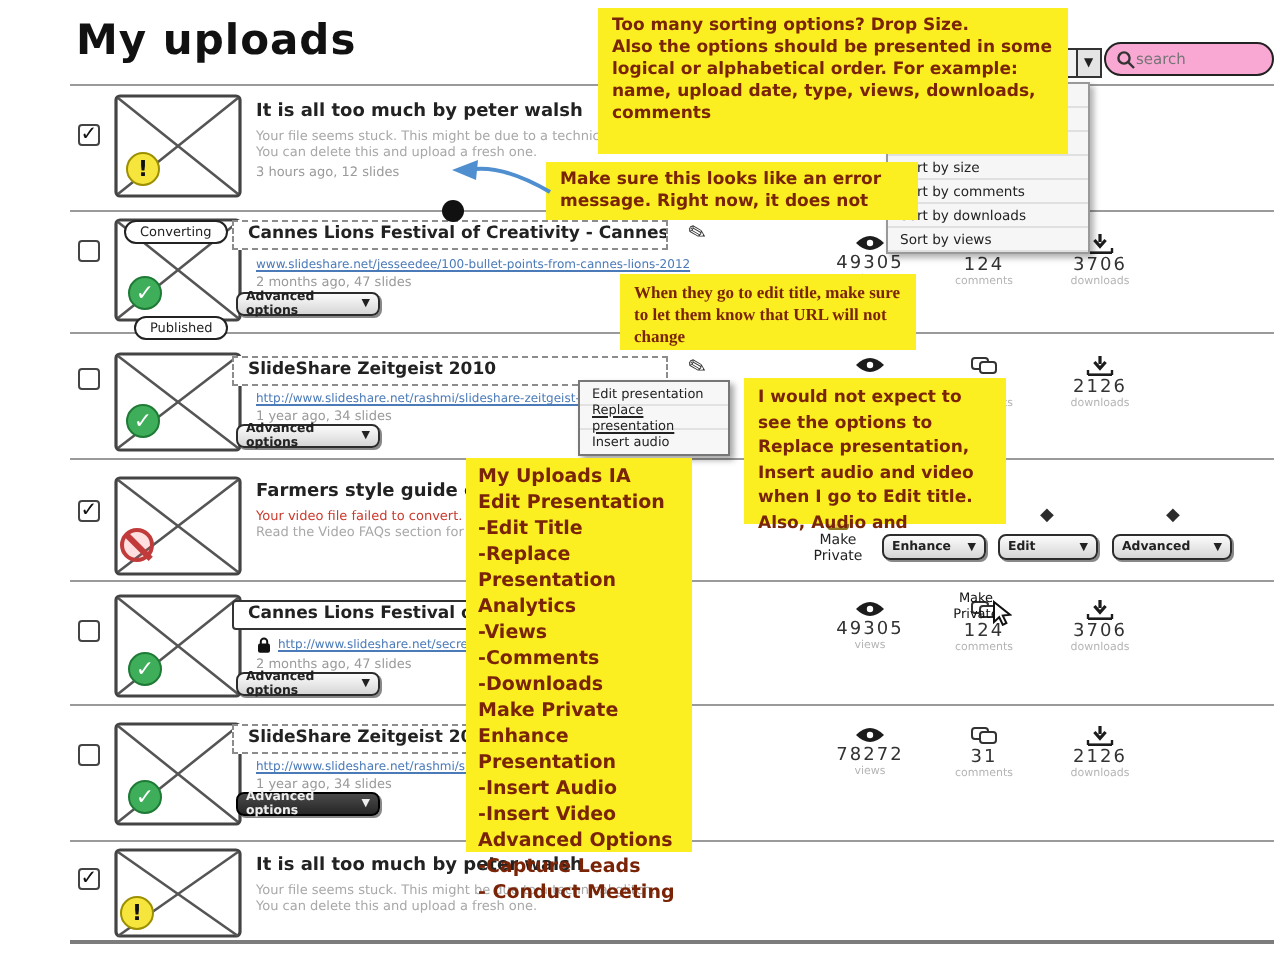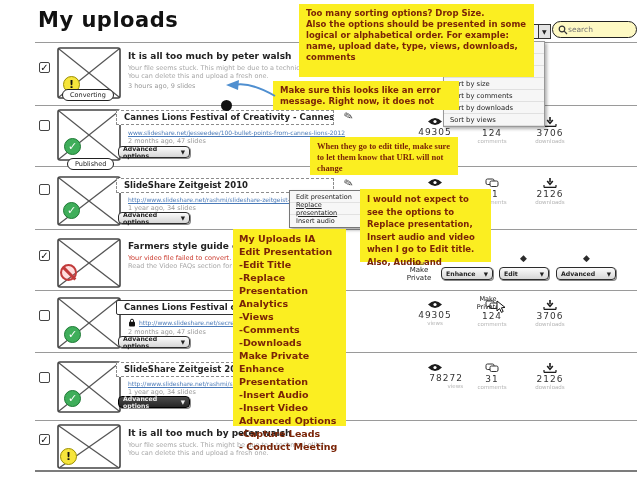--- a/index.html
+++ b/index.html
@@ -75,21 +75,21 @@
   .note { position:absolute; background:#fbee21; color:#7a2407; font-weight:bold;
           font-size:8.5px; line-height:11px; padding:4px 7px; z-index:30; white-space:pre-line; }
   .note-ia { font-size:9.5px; line-height:13px; padding:3px 0 3px 6px; }
 
   .sortbtn { position:absolute; left:500px; top:24px; height:15px; display:flex; align-items:center;
              border:1.2px solid #333; background:#f2f2f2; font-size:7.5px; z-index:19;}
   .sortbtn .lbl { padding:0 5px; }
   .sortbtn .car { border-left:1.2px solid #333; height:100%; display:flex; align-items:center;
                   padding:0 3px; font-size:6px; background:#e4e4e4;}
   .search { position:absolute; left:552px; top:21px; width:85px; height:17px; border:1.5px solid #222;
-            border-radius:9px; display:flex; align-items:center; padding:0 5px; background:#fef9c3; z-index:19;}
+            border-radius:9px; display:flex; align-items:center; padding:0 5px; background:#f9a8d4; z-index:19;}
   .search input { border:none; outline:none; width:60px; font-size:7.5px; color:#555;
                   font-family:"DejaVu Sans",sans-serif; background:transparent; }
 
   .pencil { position:absolute; font-size:11px; color:#333; transform:rotate(-15deg); cursor:pointer; }
   .dot { position:absolute; width:11px; height:11px; background:#111; border-radius:50%; z-index:15; }
   .icon-glyph { position:absolute; color:#2c2c2c; }
 </style>
 </head>
 <body>
 
@@ -130,25 +130,25 @@
 
   <div class="cb" style="top:62px;">✓</div>
   <div class="thumb" style="top:47px;">
     <svg width="64" height="52">
         <rect x="1" y="1" width="62" height="50" fill="#fff" stroke="#444" stroke-width="1.6" rx="2"></rect>
         <line x1="2" y1="2" x2="62" y2="50" stroke="#555" stroke-width="1.3"></line>
         <line x1="62" y1="2" x2="2" y2="50" stroke="#555" stroke-width="1.3"></line>
       </svg>
   </div>
   <div class="stat-circ warn" style="left:63px;top:76px;">!</div>
-  <div class="pill" style="left:62px;top:89px;text-align:right;">Converting</div>
+  <div class="pill" style="left:62px;top:110px;text-align:right;">Converting</div>
   <div class="row-title" style="left:128px;top:51px;">It is all too much by peter walsh</div>
   <div class="gline" style="left:128px;top:64px;">Your file seems stuck. This might be due to a technical glitch.</div>
   <div class="gline" style="left:128px;top:72px;">You can delete this and upload a fresh one.</div>
-  <div class="meta" style="top:82px;">3 hours ago, 9 slides</div>
+  <div class="meta" style="top:82px;">3 hours ago, 12 slides</div>
 
   <div class="dot" style="left:221px;top:100px;"></div>
   <svg class="abs" style="left:224px;top:78px;z-index:31;" width="52" height="22">
     <path d="M51 18 C 34 8, 20 5, 10 7" stroke="#4f8fd0" fill="none" stroke-width="2"></path>
     <path d="M15 2 L2 7 L14 12 z" fill="#4f8fd0"></path>
   </svg>
 
   <div class="cb" style="top:120px;"></div>
   <div class="thumb" style="top:109px;">
     <svg width="64" height="52">
@@ -337,21 +337,21 @@
   </div>
   <div class="stat-circ ok" style="left:64px;top:390px;">✓</div>
   <div class="tbox dashed" style="top:362px;">SlideShare Zeitgeist 2010</div>
   <div class="url" style="top:380px;">http://www.slideshare.net/rashmi/slideshare-zeitgeist-2010</div>
   <div class="meta" style="top:388px;">1 year ago, 34 slides</div>
   <div class="btn dark" style="left:118px;top:396px;width:72px;height:12px;">
     <span>Advanced options</span>
     <span class="car">▼</span>
   </div>
 
-  <div class="stat" style="left:407px;top:363px;text-align:right;">
+  <div class="stat" style="left:407px;top:363px;">
     <svg class="sicon" width="16" height="9">
         <path d="M1 4.5 Q8 -2.5 15 4.5 Q8 11.5 1 4.5 Z" fill="#1c1c1c"></path>
         <circle cx="8" cy="4.5" r="1.6" fill="#fff"></circle>
       </svg>
     <div class="num">78272</div>
       <div class="lbl">views</div>
   </div>
   <div class="stat" style="left:464px;top:363px;">
     <svg class="sicon" width="14" height="10">
         <rect x="1" y="1" width="8" height="5.5" rx="1.5" fill="none" stroke="#333" stroke-width="1"></rect>
@@ -380,21 +380,21 @@
   </div>
   <div class="stat-circ warn" style="left:60px;top:448px;">!</div>
   <div class="row-title" style="left:128px;top:428px;">It is all too much by peter walsh</div>
   <div class="gline" style="left:128px;top:441px;">Your file seems stuck. This might be due to a technical glitch.</div>
   <div class="gline" style="left:128px;top:449px;">You can delete this and upload a fresh one.</div>
 
   <div class="note" style="left:255px;top:4px;width:235px;height:73px;margin-left:44px;">Too many sorting options? Drop Size.
 Also the options should be presented in some logical or alphabetical order. For example: name, upload date, type, views,  downloads, comments</div>
   <div class="note" style="left:273px;top:81px;width:186px;height:29px;line-height:11px;">Make sure this looks like an error message. Right now, it does not</div>
   <div class="note" style="left:310px;top:137px;width:148px;height:38px;font-family:Liberation Serif, serif;">When they go to edit title, make sure to let them know that URL will not change</div>
-  <div class="note" style="left:360px;top:189px;width:131px;height:73px;line-height:12.5px;">I would not expect to see the options to Replace presentation, Insert audio and video when I go to Edit title. Also, Audio and</div>
+  <div class="note" style="left:372px;top:189px;width:131px;height:73px;line-height:12.5px;">I would not expect to see the options to Replace presentation, Insert audio and video when I go to Edit title. Also, Audio and</div>
   <div class="note note-ia" style="left:233px;top:229px;width:113px;height:197px;">My Uploads IA
 Edit Presentation
  -Edit Title
  -Replace Presentation
 Analytics
  -Views
  -Comments
  -Downloads
 Make Private
 Enhance Presentation

